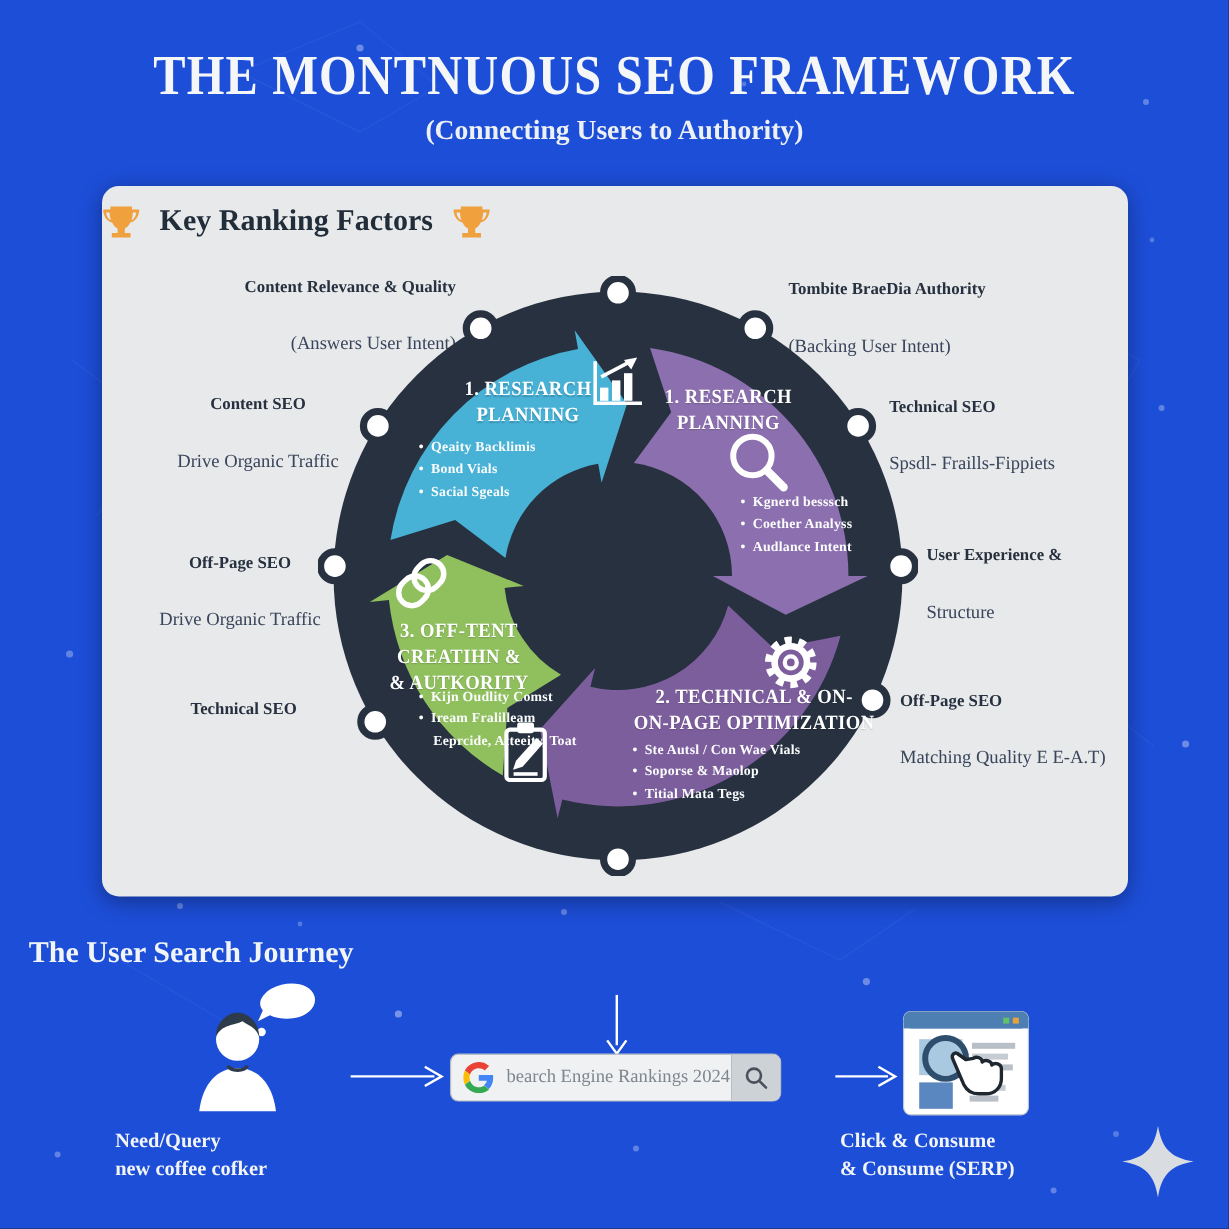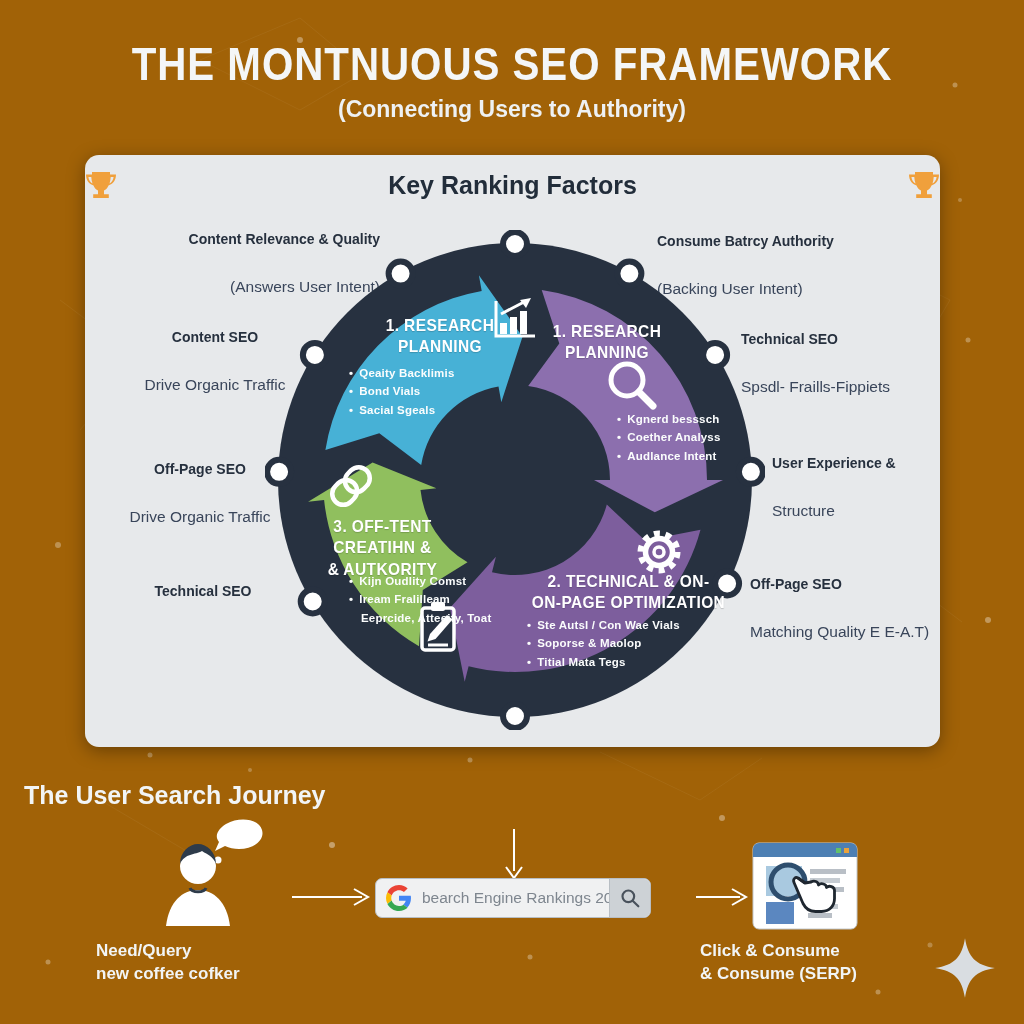--- a/index.html
+++ b/index.html
@@ -1,32 +1,32 @@
 <!DOCTYPE html>
 <html style="--blue: #47b1d6; --ptop: #8c6fae; --pbot: #7d5e9d; --green: #90bf5e; --trophy: #f0a03c;"><head>
 <meta charset="utf-8">
 <style>
   html,body{margin:0;padding:0;background:#222;}
   #stage{position:relative;width:1024px;height:1024px;overflow:hidden;
-         background:#a16207;font-family:Liberation Sans, sans-serif;}
+         background:#1d4ed8;font-family:Liberation Serif, serif;}
   svg{display:block}
   .abs{position:absolute}
 
   
   .main-title{position:absolute;left:0;right:0;top:40px;text-align:center;
     color:#f4f6f7;font-size:42px;font-weight:800;letter-spacing:1px;
     transform:scale(.96,1.12);}
   .main-sub{position:absolute;left:0;right:0;top:96px;text-align:center;
     color:#eef1f3;font-size:23px;font-weight:700;}
 
   
   .panel{position:absolute;left:85px;top:155px;width:855px;height:592px;
     background:#e7e9eb;border-radius:14px;box-shadow:0 4px 18px rgba(0,0,0,.35);}
   .panel-heading{position:absolute;left:0;right:0;top:14px;display:flex;
-    align-items:center;justify-content:space-between;gap:16px;}
+    align-items:center;justify-content:flex-start;gap:16px;}
   .panel-heading .ht{color:#222d3a;font-size:25px;font-weight:800;}
 
   
   #cycle{position:absolute;left:180px;top:75px;width:500px;height:500px;}
   #cycle svg{position:absolute;left:0;top:0}
   .ring{fill:#273140}
   .seg-blue{fill:var(--blue)} .seg-pt{fill:var(--ptop)}
   .seg-pb{fill:var(--pbot)}  .seg-green{fill:var(--green)}
   .seg-title{position:absolute;color:#fff;font-weight:800;font-size:15.5px;
     letter-spacing:.4px;text-align:center;line-height:1.3;transform:scaleY(1.08);
@@ -114,21 +114,21 @@
     </div>
     <div class="lbl al-c" style="left:-20px;top:306px;width:270px">
       <div class="lt">Off-Page SEO</div>
       <div class="ls">Drive Organic Traffic</div>
     </div>
     <div class="lbl al-c" style="left:-22px;top:428px;width:280px">
       <div class="lt">Technical SEO</div>
     </div>
 
     <div class="lbl al-l" style="left:572px;top:78px;width:280px">
-      <div class="lt">Consume Batrcy Authority</div>
+      <div class="lt">Tombite BraeDia Authority</div>
       <div class="ls">(Backing User Intent)</div>
     </div>
     <div class="lbl al-l" style="left:656px;top:176px;width:220px">
       <div class="lt">Technical SEO</div>
       <div class="ls">Spsdl- Fraills-Fippiets</div>
     </div>
     <div class="lbl al-l" style="left:687px;top:300px;width:200px">
       <div class="lt">User Experience &amp;</div>
       <div class="ls">Structure</div>
     </div>

